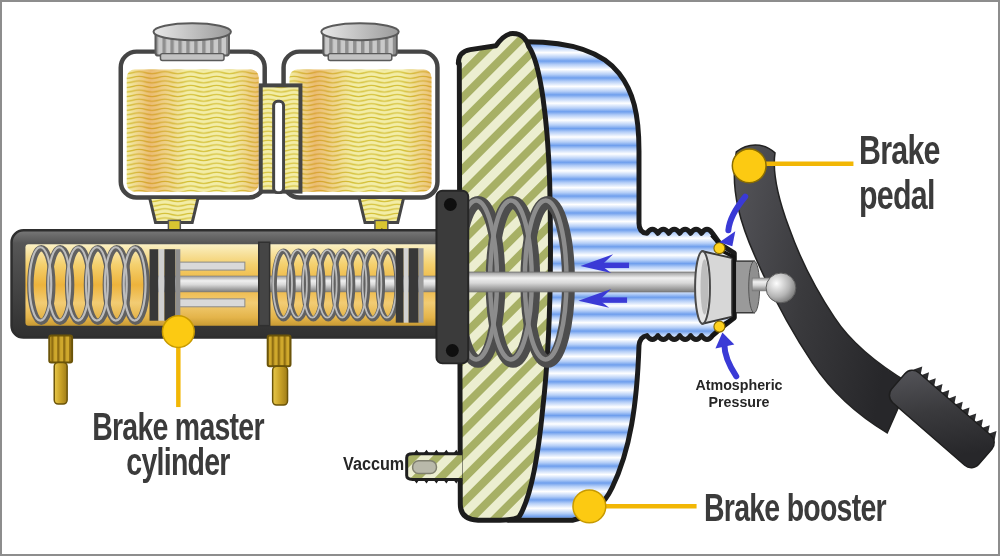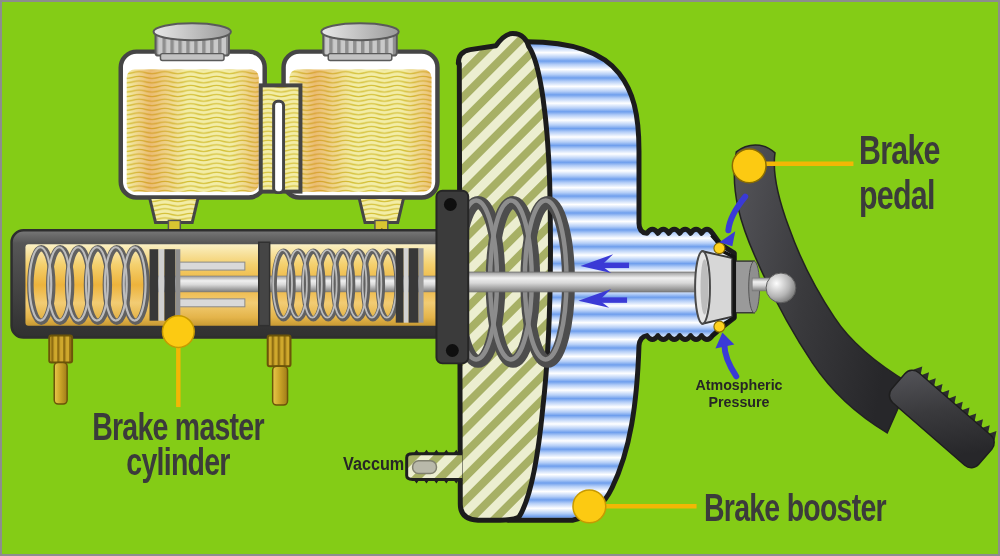--- a/index.html
+++ b/index.html
@@ -1,16 +1,16 @@
 <!DOCTYPE html>
 <html><head>
 <meta charset="utf-8">
 <style>
   html,body{margin:0;padding:0;background:#e9e9e9;font-family:"Liberation Sans",sans-serif;}
-  .stage{position:relative;width:1000px;height:556px;background:#84cc16;border:2px solid #8d8d8d;box-sizing:border-box;overflow:hidden;}
+  .stage{position:relative;width:1000px;height:556px;background:#ffffff;border:2px solid #8d8d8d;box-sizing:border-box;overflow:hidden;}
   .stage svg{position:absolute;left:0;top:0;width:100%;height:100%;}
   .lbl{position:absolute;font-family:"Liberation Sans",sans-serif;font-weight:700;color:#3b3b3b;white-space:nowrap;}
   .lbl-big{font-size:38px;line-height:35px;letter-spacing:-1px;}
   #lbl-pedal{left:857px;top:126px;font-size:40px;line-height:45px;transform:scaleX(.76);transform-origin:0 0;}
   #lbl-mc{left:26px;top:408px;width:300px;text-align:center;transform:scaleX(.75);transform-origin:50% 0;}
   #lbl-booster{left:702px;top:489px;transform:scaleX(.75);transform-origin:0 0;}
   #lbl-vac{left:341px;top:452px;font-size:18px;font-weight:700;color:#262626;transform:scaleX(.9);transform-origin:0 0;}
   #lbl-atm{left:672px;top:374px;width:130px;text-align:center;font-size:15px;line-height:17px;color:#262626;transform:scaleX(.95);transform-origin:50% 0;}
 </style>
 </head>

